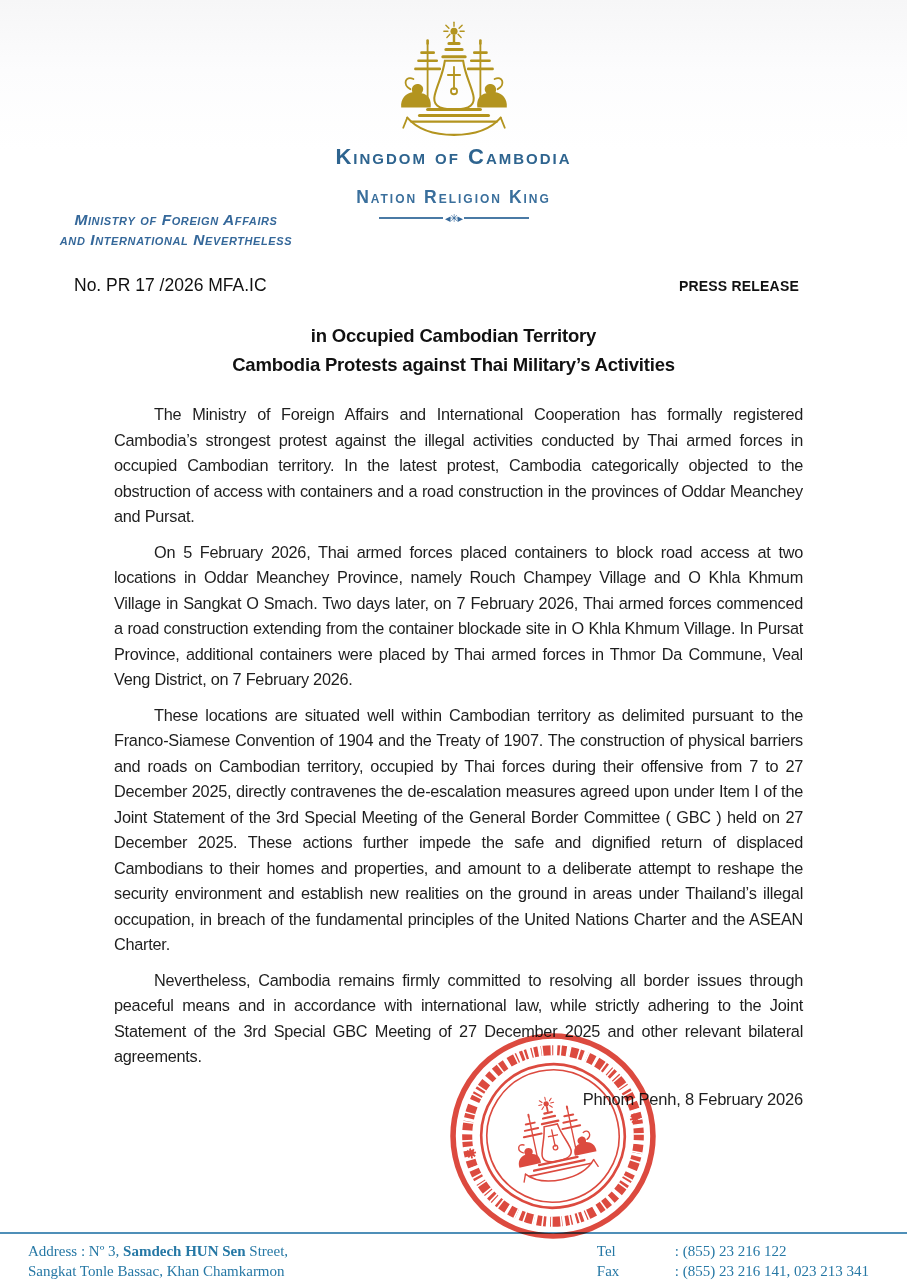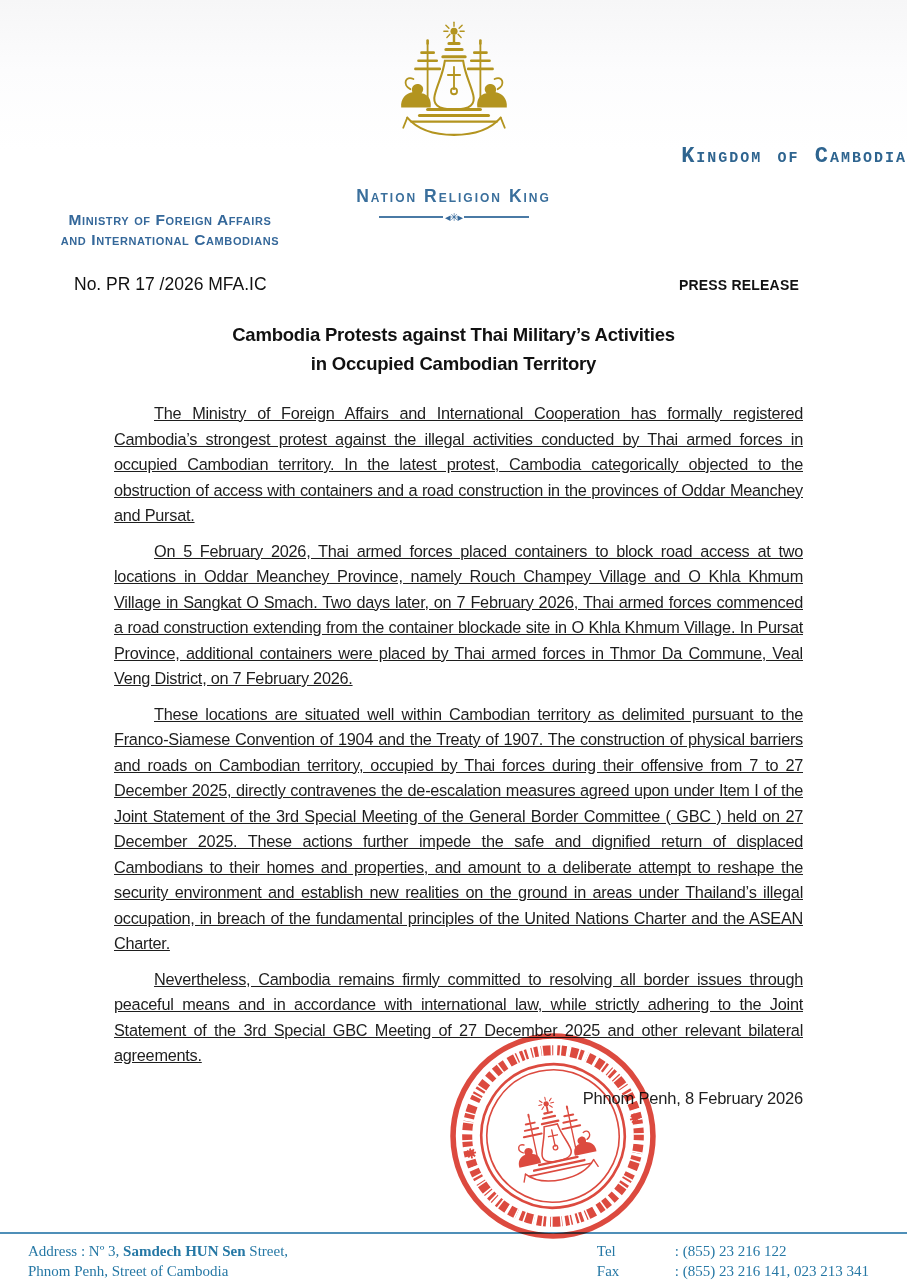--- a/index.html
+++ b/index.html
@@ -9,37 +9,37 @@
     margin:0 auto;
     background:linear-gradient(180deg,#f6f6f7 0%, #fcfcfd 70px, #ffffff 150px);
     font-family:"Liberation Sans", sans-serif;
     color:#1c1c1c;
     overflow:hidden;
   }
   
   .crest-wrap{padding-top:16px;text-align:center;}
   .crest-wrap svg{display:inline-block;}
   .kingdom{
-    text-align:right;font-variant:small-caps;font-weight:bold;
-    font-size:22px;letter-spacing:2px;color:#2e648f;margin-top:2px;font-family:Liberation Mono, monospace;
+    text-align:center;font-variant:small-caps;font-weight:bold;
+    font-size:22px;letter-spacing:2px;color:#2e648f;margin-top:2px;
   }
   .motto{
     text-align:center;font-variant:small-caps;font-weight:bold;
     font-size:17.5px;letter-spacing:2px;color:#3a6f9c;margin-top:17px;
   }
   .divider{
     margin:3px auto 0 auto;width:150px;height:14px;
     display:flex;align-items:center;justify-content:center;color:#35689a;
   }
   .divider .line{flex:1;height:1.5px;background:#4a7aa5;}
   .divider .orn{font-size:11px;line-height:11px;padding:0 2px;letter-spacing:-1px;}
   .ministry{
-    position:absolute;left:28px;top:210px;width:284px;text-align:center;
+    position:absolute;left:34px;top:210px;width:284px;text-align:center;
     font-variant:small-caps;font-weight:bold;color:#35689a;
-    font-size:15.5px;line-height:19.5px;letter-spacing:0.6px;
+    font-size:15.5px;line-height:19.5px;letter-spacing:0.6px;font-style:italic;
   }
   .refrow{
     display:flex;justify-content:space-between;align-items:baseline;
     margin:50px 108px 0 74px;
   }
   .ref-no{font-size:17.5px;color:#111;}
   .press-release{font-size:14px;font-weight:bold;color:#111;letter-spacing:0.2px;}
   
   .doc-title{
     margin-top:25px;text-align:center;font-weight:bold;
@@ -48,21 +48,20 @@
   
   .content{margin:23px 104px 0 114px;}
   .content p{
     margin:0 0 10px 0;
     text-align:justify;
     text-indent:40px;
     font-size:16.3px;
     line-height:25.5px;
     letter-spacing:-0.25px;
     color:#1e1e1e;
-    text-decoration:underline;
   }
   .dateline{
     margin:20px 104px 0 114px;text-align:right;
     font-size:16.5px;color:#1e1e1e;letter-spacing:-0.2px;
   }
   
   .stamp{
     position:absolute;left:447px;top:1030px;width:212px;height:212px;
     mix-blend-mode:multiply;opacity:0.92;z-index:5;
   }
@@ -138,31 +137,31 @@
   <div class="kingdom">Kingdom of Cambodia</div>
   <div class="motto">Nation Religion King</div>
   <div class="divider">
     <span class="line"></span>
       <span class="orn">◂✳▸</span>
       <span class="line"></span>
   </div>
 
   <div class="ministry">
     <div>Ministry of Foreign Affairs</div>
-    <div>and International Cambodians</div>
+    <div>and International Nevertheless</div>
   </div>
 
   <div class="refrow">
     <span class="ref-no">No. PR 17 /2026 MFA.IC</span>
     <span class="press-release">PRESS RELEASE</span>
   </div>
 
   <div class="doc-title">
+    <div>in Occupied Cambodian Territory</div>
     <div>Cambodia Protests against Thai Military’s Activities</div>
-    <div>in Occupied Cambodian Territory</div>
   </div>
 
   <div class="content">
     <p>The Ministry of Foreign Affairs and International Cooperation has formally registered Cambodia’s strongest protest against the illegal activities conducted by Thai armed forces in occupied Cambodian territory. In the latest protest, Cambodia categorically objected to the obstruction of access with containers and a road construction in the provinces of Oddar Meanchey and Pursat.</p>
     <p>On 5 February 2026, Thai armed forces placed containers to block road access at two locations in Oddar Meanchey Province, namely Rouch Champey Village and O Khla Khmum Village in Sangkat O Smach. Two days later, on 7 February 2026, Thai armed forces commenced a road construction extending from the container blockade site in O Khla Khmum Village. In Pursat Province, additional containers were placed by Thai armed forces in Thmor Da Commune, Veal Veng District, on 7 February 2026.</p>
     <p>These locations are situated well within Cambodian territory as delimited pursuant to the Franco-Siamese Convention of 1904 and the Treaty of 1907. The construction of physical barriers and roads on Cambodian territory, occupied by Thai forces during their offensive from 7 to 27 December 2025, directly contravenes the de-escalation measures agreed upon under Item I of the Joint Statement of the 3rd Special Meeting of the General Border Committee ( GBC ) held on 27 December 2025. These actions further impede the safe and dignified return of displaced Cambodians to their homes and properties, and amount to a deliberate attempt to reshape the security environment and establish new realities on the ground in areas under Thailand’s illegal occupation, in breach of the fundamental principles of the United Nations Charter and the ASEAN Charter.</p>
     <p>Nevertheless, Cambodia remains firmly committed to resolving all border issues through peaceful means and in accordance with international law, while strictly adhering to the Joint Statement of the 3rd Special GBC Meeting of 27 December 2025 and other relevant bilateral agreements.</p>
   </div>
 
   <div class="dateline">Phnom Penh, 8 February 2026</div>
@@ -195,20 +194,21 @@
         <use href="#royal-arms"></use>
       </g>
     </g>
   </svg>
 
   <div class="footer">
     <div class="addr">
       <div>
         <span>Address : Nº 3, </span><b>Samdech HUN Sen</b><span> Street,</span>
       </div>
+      <div>Sangkat Tonle Bassac, Khan Chamkarmon</div>
       <div>Phnom Penh, Street of Cambodia</div>
     </div>
     <div class="contact">
       <div class="contact-row">
         <span class="lbl">Tel</span>
           <span>: (855) 23 216 122</span>
       </div>
       <div class="contact-row">
         <span class="lbl">Fax</span>
           <span>: (855) 23 216 141, 023 213 341</span>

